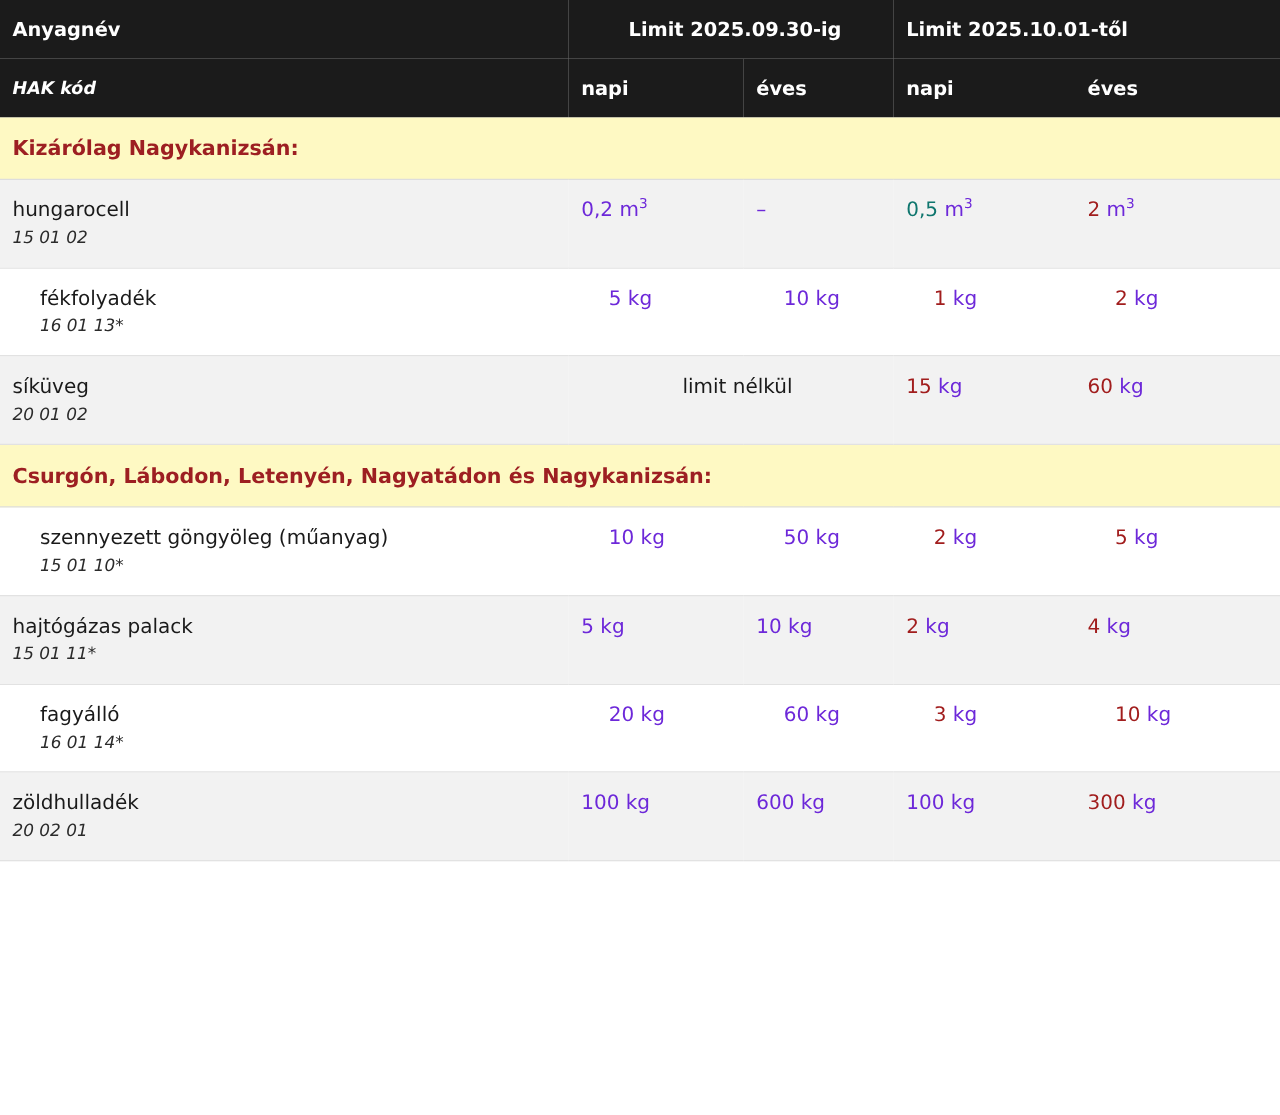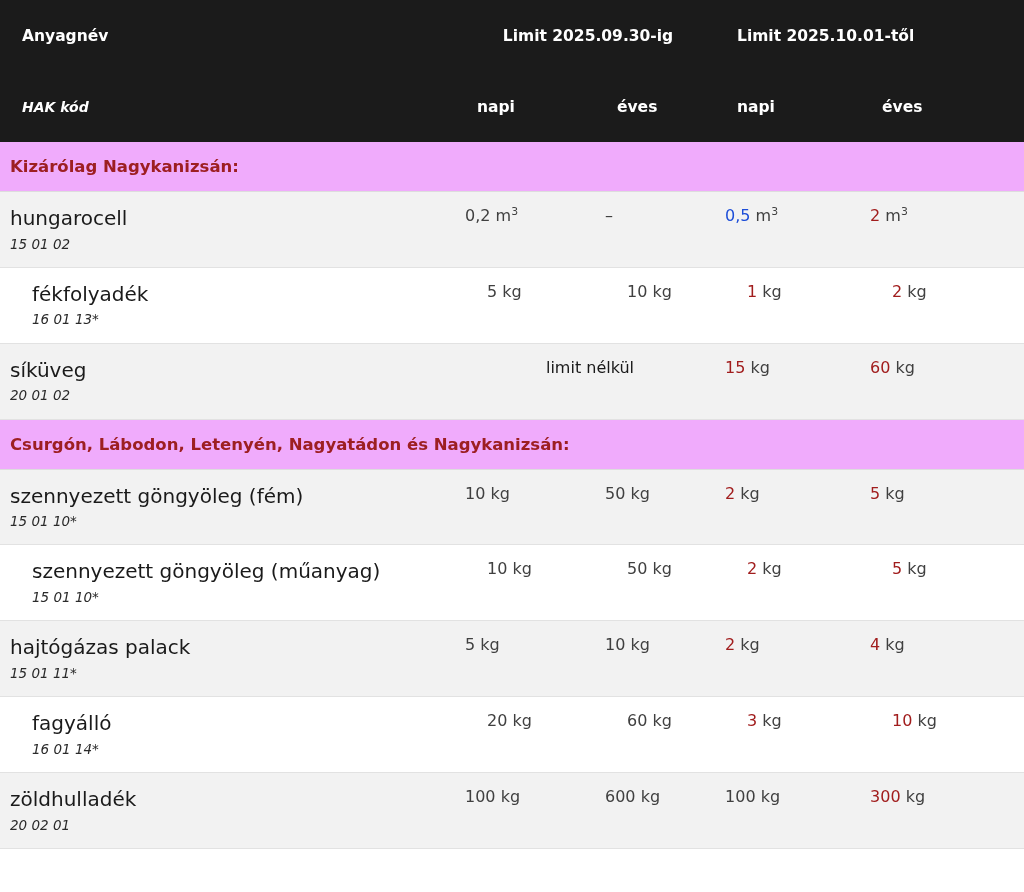--- a/index.html
+++ b/index.html
@@ -25,78 +25,78 @@
   col.c-d2     { width: 145px; }
   col.c-y2     { width: 164px; }
 
   
   tr.head-row th {
     background: #1b1b1b;
     color: #ffffff;
     font-size: 15.5px;
     font-weight: bold;
     text-align: left;
-    padding: 12px;
+    padding: 0;
     vertical-align: middle;
     border: none;
   }
   tr.head-row.top th { height: 47px; }
   tr.head-row.sub th { height: 47px; }
 
   th .hcell { padding: 0 0 0 10px; }
   th.group-1 .hcell { padding-left: 6px; text-align: center; }
   tr.head-row.sub th .hcell { font-size: 15.5px; }
   tr.head-row.sub th.hak .hcell {
     font-style: italic;
     font-size: 14px;
     font-weight: bold;
   }
 
   
   tr.section-row td {
-    background: #f0abfc;
+    background: #fef9c3;
     color: #9d1f22;
     font-weight: bold;
     font-size: 16.5px;
     padding: 15px 0 15px 10px;
     border-bottom: 1px solid #dddddd;
   }
 
   
   tr.data-row td {
     font-size: 16px;
     padding: 14px 0 14px 10px;
     vertical-align: top;
     border-bottom: 1px solid #e2e2e2;
     line-height: 1.28;
   }
   tr.data-row.alt td { background: #f2f2f2; }
   tr.data-row.plain td { background: #ffffff; padding-left: 32px; }
 
   td.name .matname {
     display: block;
-    font-size: 20px;
+    font-size: 16px;
     color: #1a1a1a;
     margin-bottom: 4px;
   }
   td.name .hakcode {
     display: block;
     font-size: 13.5px;
     font-style: italic;
     color: #2b2b2b;
   }
 
   td.val { white-space: nowrap; }
   td.val .num { }
   td.val .unit { }
   .sup { font-size: 0.68em; vertical-align: super; line-height: 0; }
 
   .red   { color: #a11d1d; }
-  .green { color: #1d4ed8; }
-  .dark  { color: #404040; }
+  .green { color: #0f766e; }
+  .dark  { color: #6d28d9; }
 
   td.nolimit {
     text-align: center;
     font-size: 16px;
     color: #1a1a1a;
     white-space: nowrap;
   }
 </style>
 </head>
 <body>
@@ -168,40 +168,30 @@
           <span class="matname">síküveg</span>
           <span class="hakcode">20 01 02</span>
         </td>
         <td colspan="2" class="nolimit">limit nélkül</td>
         <td class="val"><span class="num red">15</span><span class="unit dark"> kg</span></td>
         <td class="val"><span class="num red">60</span><span class="unit dark"> kg</span></td>
       </tr>
       <tr class="section-row">
         <td colspan="5">Csurgón, Lábodon, Letenyén, Nagyatádon és Nagykanizsán:</td>
       </tr>
-      <tr class="data-row alt">
-        <td class="name">
-          <span class="matname">szennyezett göngyöleg (fém)</span>
+      <tr class="data-row plain">
+        <td class="name">
+          <span class="matname">szennyezett göngyöleg (műanyag)</span>
           <span class="hakcode">15 01 10*</span>
         </td>
         <td class="val"><span class="num dark">10</span><span class="unit dark"> kg</span></td>
         <td class="val"><span class="num dark">50</span><span class="unit dark"> kg</span></td>
         <td class="val"><span class="num red">2</span><span class="unit dark"> kg</span></td>
         <td class="val"><span class="num red">5</span><span class="unit dark"> kg</span></td>
       </tr>
-      <tr class="data-row plain">
-        <td class="name">
-          <span class="matname">szennyezett göngyöleg (műanyag)</span>
-          <span class="hakcode">15 01 10*</span>
-        </td>
-        <td class="val"><span class="num dark">10</span><span class="unit dark"> kg</span></td>
-        <td class="val"><span class="num dark">50</span><span class="unit dark"> kg</span></td>
-        <td class="val"><span class="num red">2</span><span class="unit dark"> kg</span></td>
-        <td class="val"><span class="num red">5</span><span class="unit dark"> kg</span></td>
-      </tr>
       <tr class="data-row alt">
         <td class="name">
           <span class="matname">hajtógázas palack</span>
           <span class="hakcode">15 01 11*</span>
         </td>
         <td class="val"><span class="num dark">5</span><span class="unit dark"> kg</span></td>
         <td class="val"><span class="num dark">10</span><span class="unit dark"> kg</span></td>
         <td class="val"><span class="num red">2</span><span class="unit dark"> kg</span></td>
         <td class="val"><span class="num red">4</span><span class="unit dark"> kg</span></td>
       </tr>

